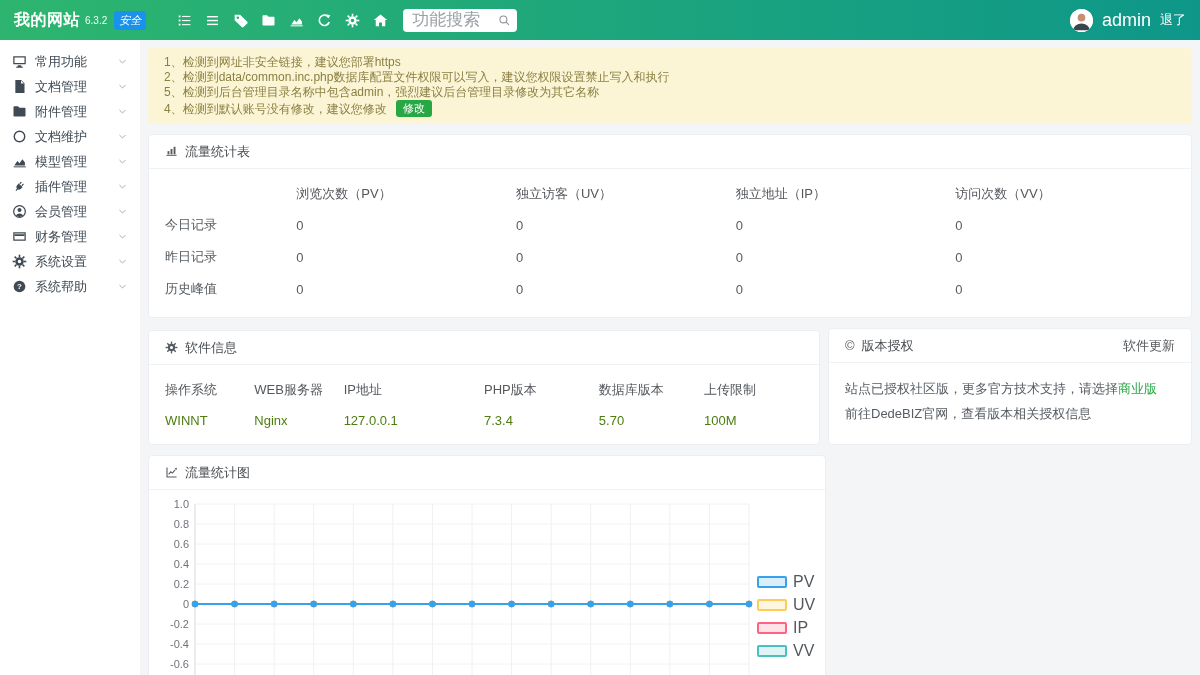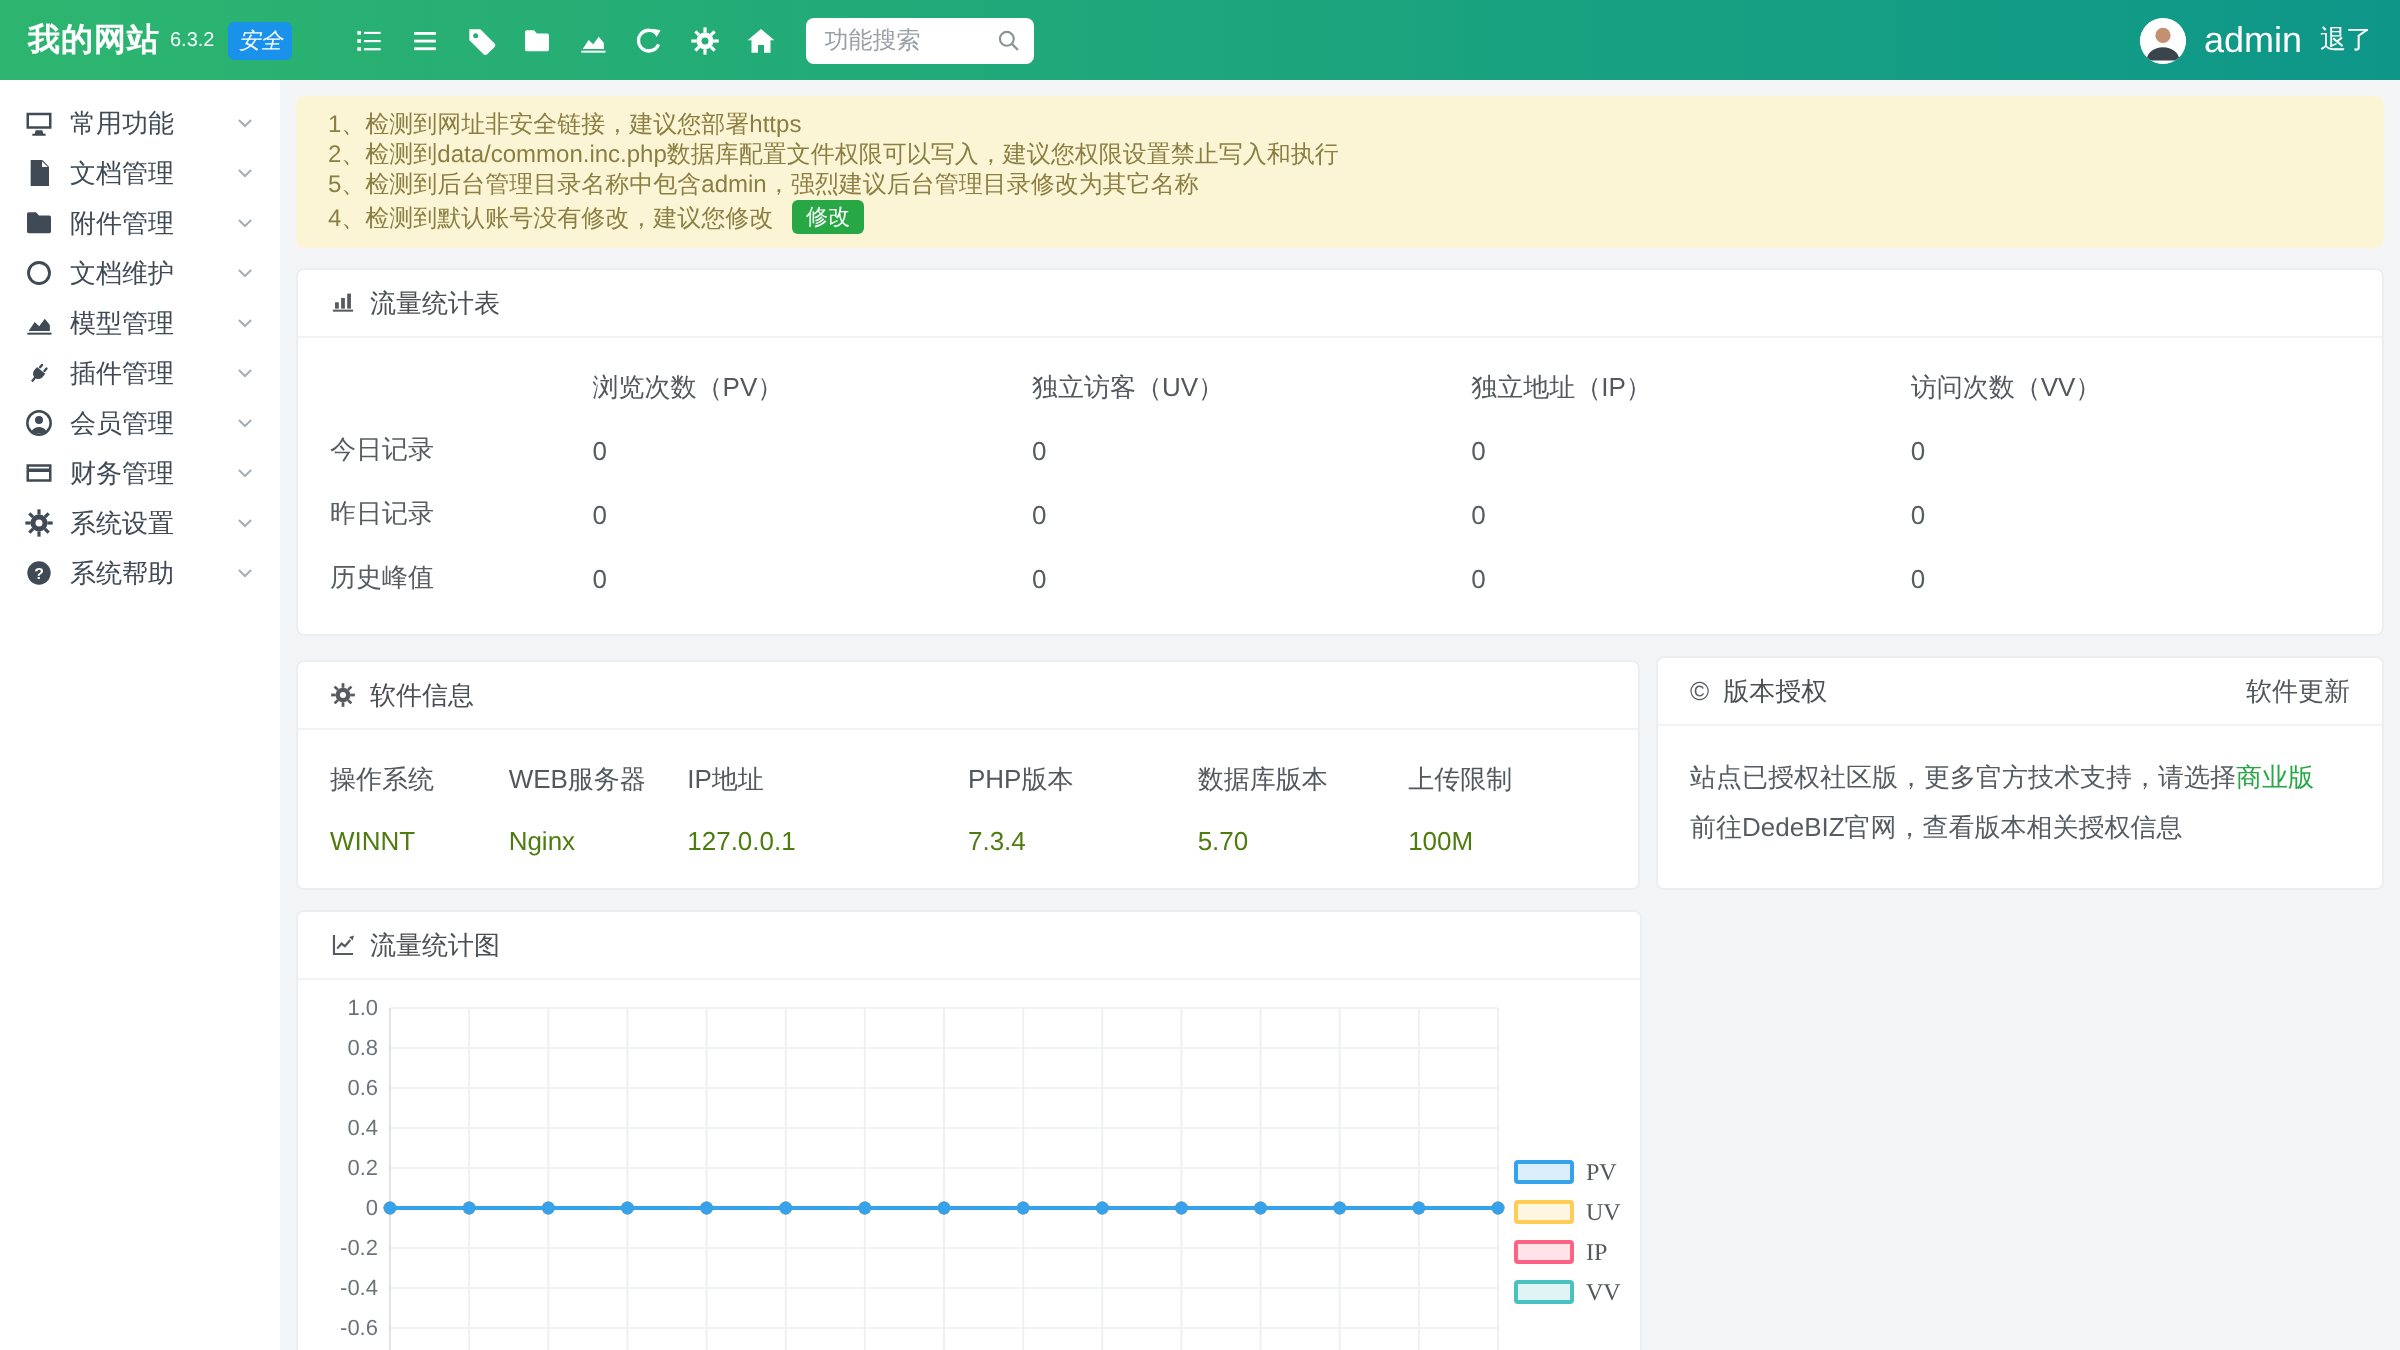--- a/index.html
+++ b/index.html
@@ -19,21 +19,21 @@
   .brand { display:flex; align-items:center; cursor:pointer; }
   .brand-name { font-size:16px; font-weight:bold; letter-spacing:.5px; }
   .brand-ver { font-size:10px; margin-left:5px; opacity:.95; }
   .badge-blue { background:var(--badge-blue); color:#fff; font-size:11px;
     padding:2px 5px; border-radius:3px; margin-left:7px; align-self:center; cursor:pointer;font-style:italic; }
   .top-nav { display:flex; align-items:center; gap:11px; margin-left:30px; }
   .top-nav .tbtn { width:17px; height:26px; display:flex; align-items:center; justify-content:center;
     color:#fff; cursor:pointer; background:none; border:none; }
   .searchbox { position:relative; margin-left:14px; }
   .searchbox input { width:114px; height:23px; border:none; border-radius:4px;
-    padding:0 24px 0 9px; font-size:12px; color:#333; outline:none;
+    padding:0 24px 0 9px; font-size:17px; color:#333; outline:none;
     font-family:inherit; }
   .searchbox input::placeholder { color:#9aa0a6; }
   .searchbox .sic { position:absolute; right:6px; top:5px; color:#8e9399; }
   .top-right { margin-left:auto; display:flex; align-items:center; gap:9px; }
   .avatar { width:23px; height:23px; border-radius:50%; overflow:hidden; background:#fff;
     display:block; cursor:pointer; }
   .top-user { font-size:18px; cursor:pointer; }
   .top-logout { font-size:13px; color:#fff; text-decoration:none; cursor:pointer; }
 
   
@@ -77,21 +77,21 @@
 
   .lic-body { padding:10px 16px 14px 16px; font-size:13px; color:#565c62; }
   .lic-body p { margin:7px 0; }
   .link-green { color:var(--accent); text-decoration:none; cursor:pointer; }
 
   .chart-body { display:flex; align-items:center; padding:4px 4px 2px 6px; }
   .tick { font-size:11px; fill:#6e737a; }
   .legend { display:flex; flex-direction:column; gap:5px; margin-left:2px; padding-right:6px; }
   .legend-item { display:flex; align-items:center; gap:6px; cursor:pointer; }
   .legend-box { width:30px; height:12px; border:2px solid; border-radius:2px; }
-  .legend-lb { font-size:12px; color:#54585c;font-family:Liberation Serif, serif; }
+  .legend-lb { font-size:16px; color:#54585c; }
 
   .docs-body { height:18px; }
 </style>
 </head>
 <body>
 
 <svg width="0" height="0" style="position:absolute">
   <defs>
     <g id="sym-list">
         <rect fill="currentColor" x="2" y="3" width="2.2" height="2.2"></rect>

